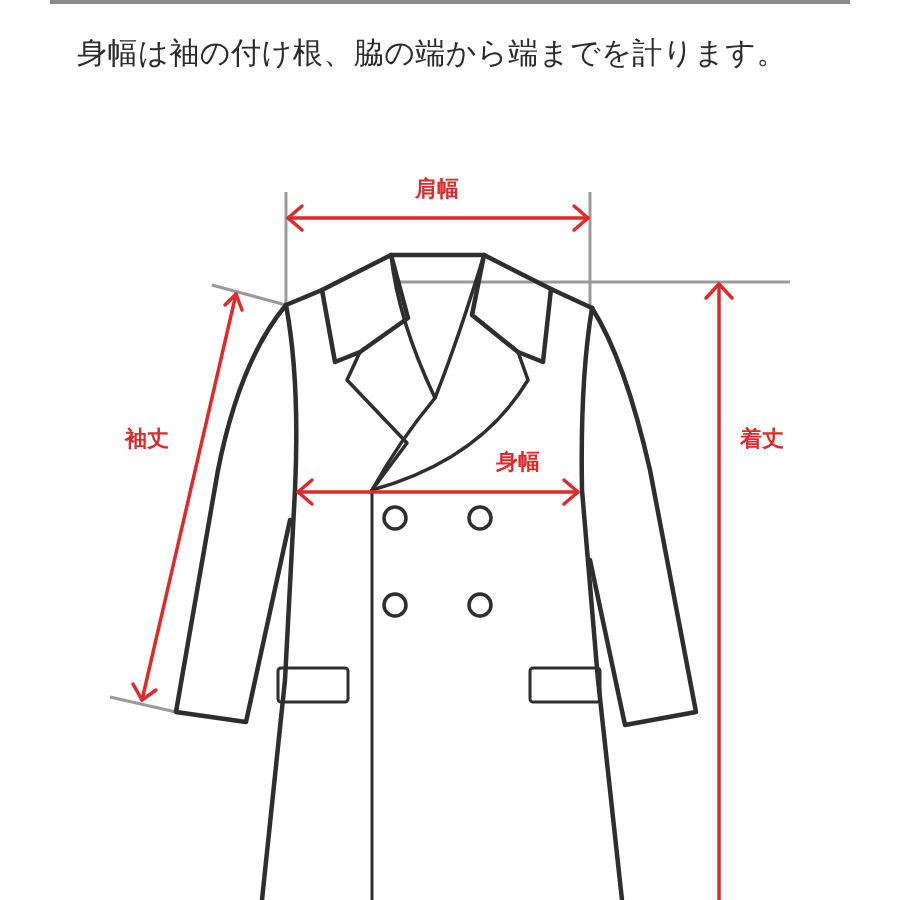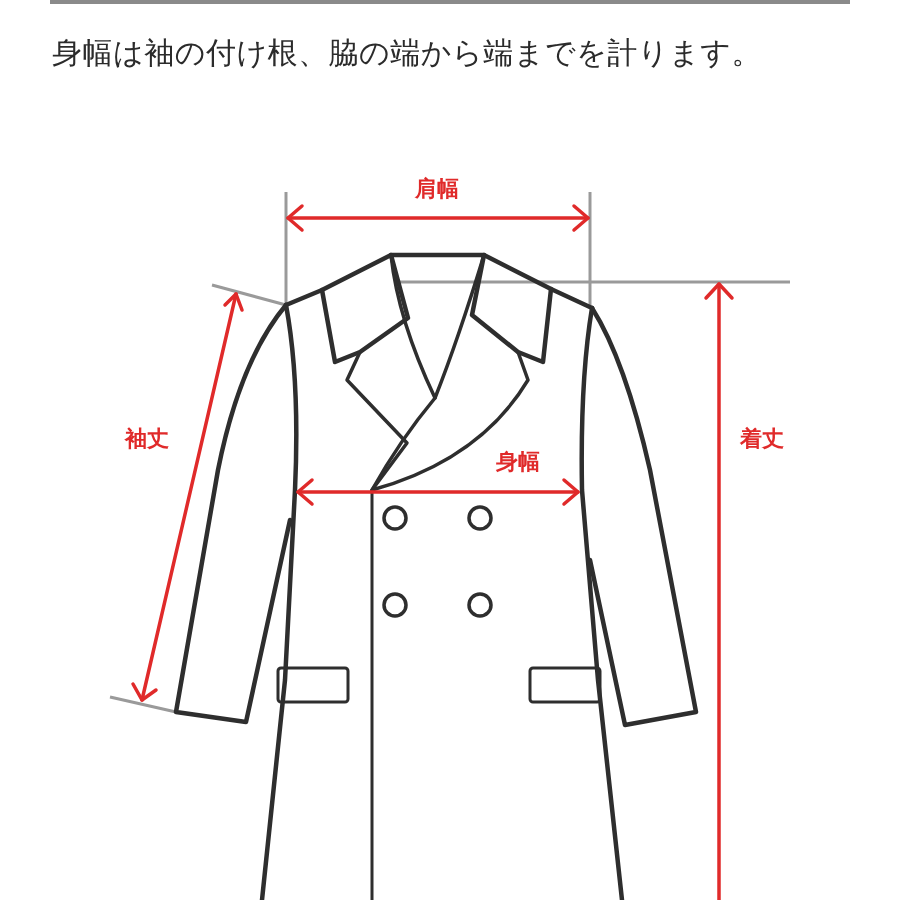--- a/index.html
+++ b/index.html
@@ -1,20 +1,20 @@
 <!DOCTYPE html>
 <html><head>
   <meta charset="utf-8">
   <style>
     html, body { margin: 0; padding: 0; background: #ffffff; }
     body { width: 900px; height: 900px; position: relative; overflow: hidden;
            font-family: "DejaVu Sans", sans-serif; }
     .top-rule { position: absolute; left: 50px; top: 0; width: 800px; height: 4px; background: #8a8a8a; }
     .desc { position: absolute; left: 52px; top: 28px; width: 760px; font-size: 30px; line-height: 50px;
-            color: #2b2b2b; letter-spacing: 0.5px; }
+            color: #2b2b2b; letter-spacing: 0.5px; text-align: center; }
     .figure { position: absolute; left: 0; top: 0; width: 900px; height: 900px; }
     .lbl { font-family: "DejaVu Sans", sans-serif; font-size: 22px; font-weight: bold; fill: #e02a2a; }
   </style>
 </head>
 <body>
 
 <div class="top-rule"></div>
 
 <div class="desc">身幅は袖の付け根、脇の端から端までを計ります。</div>
 

